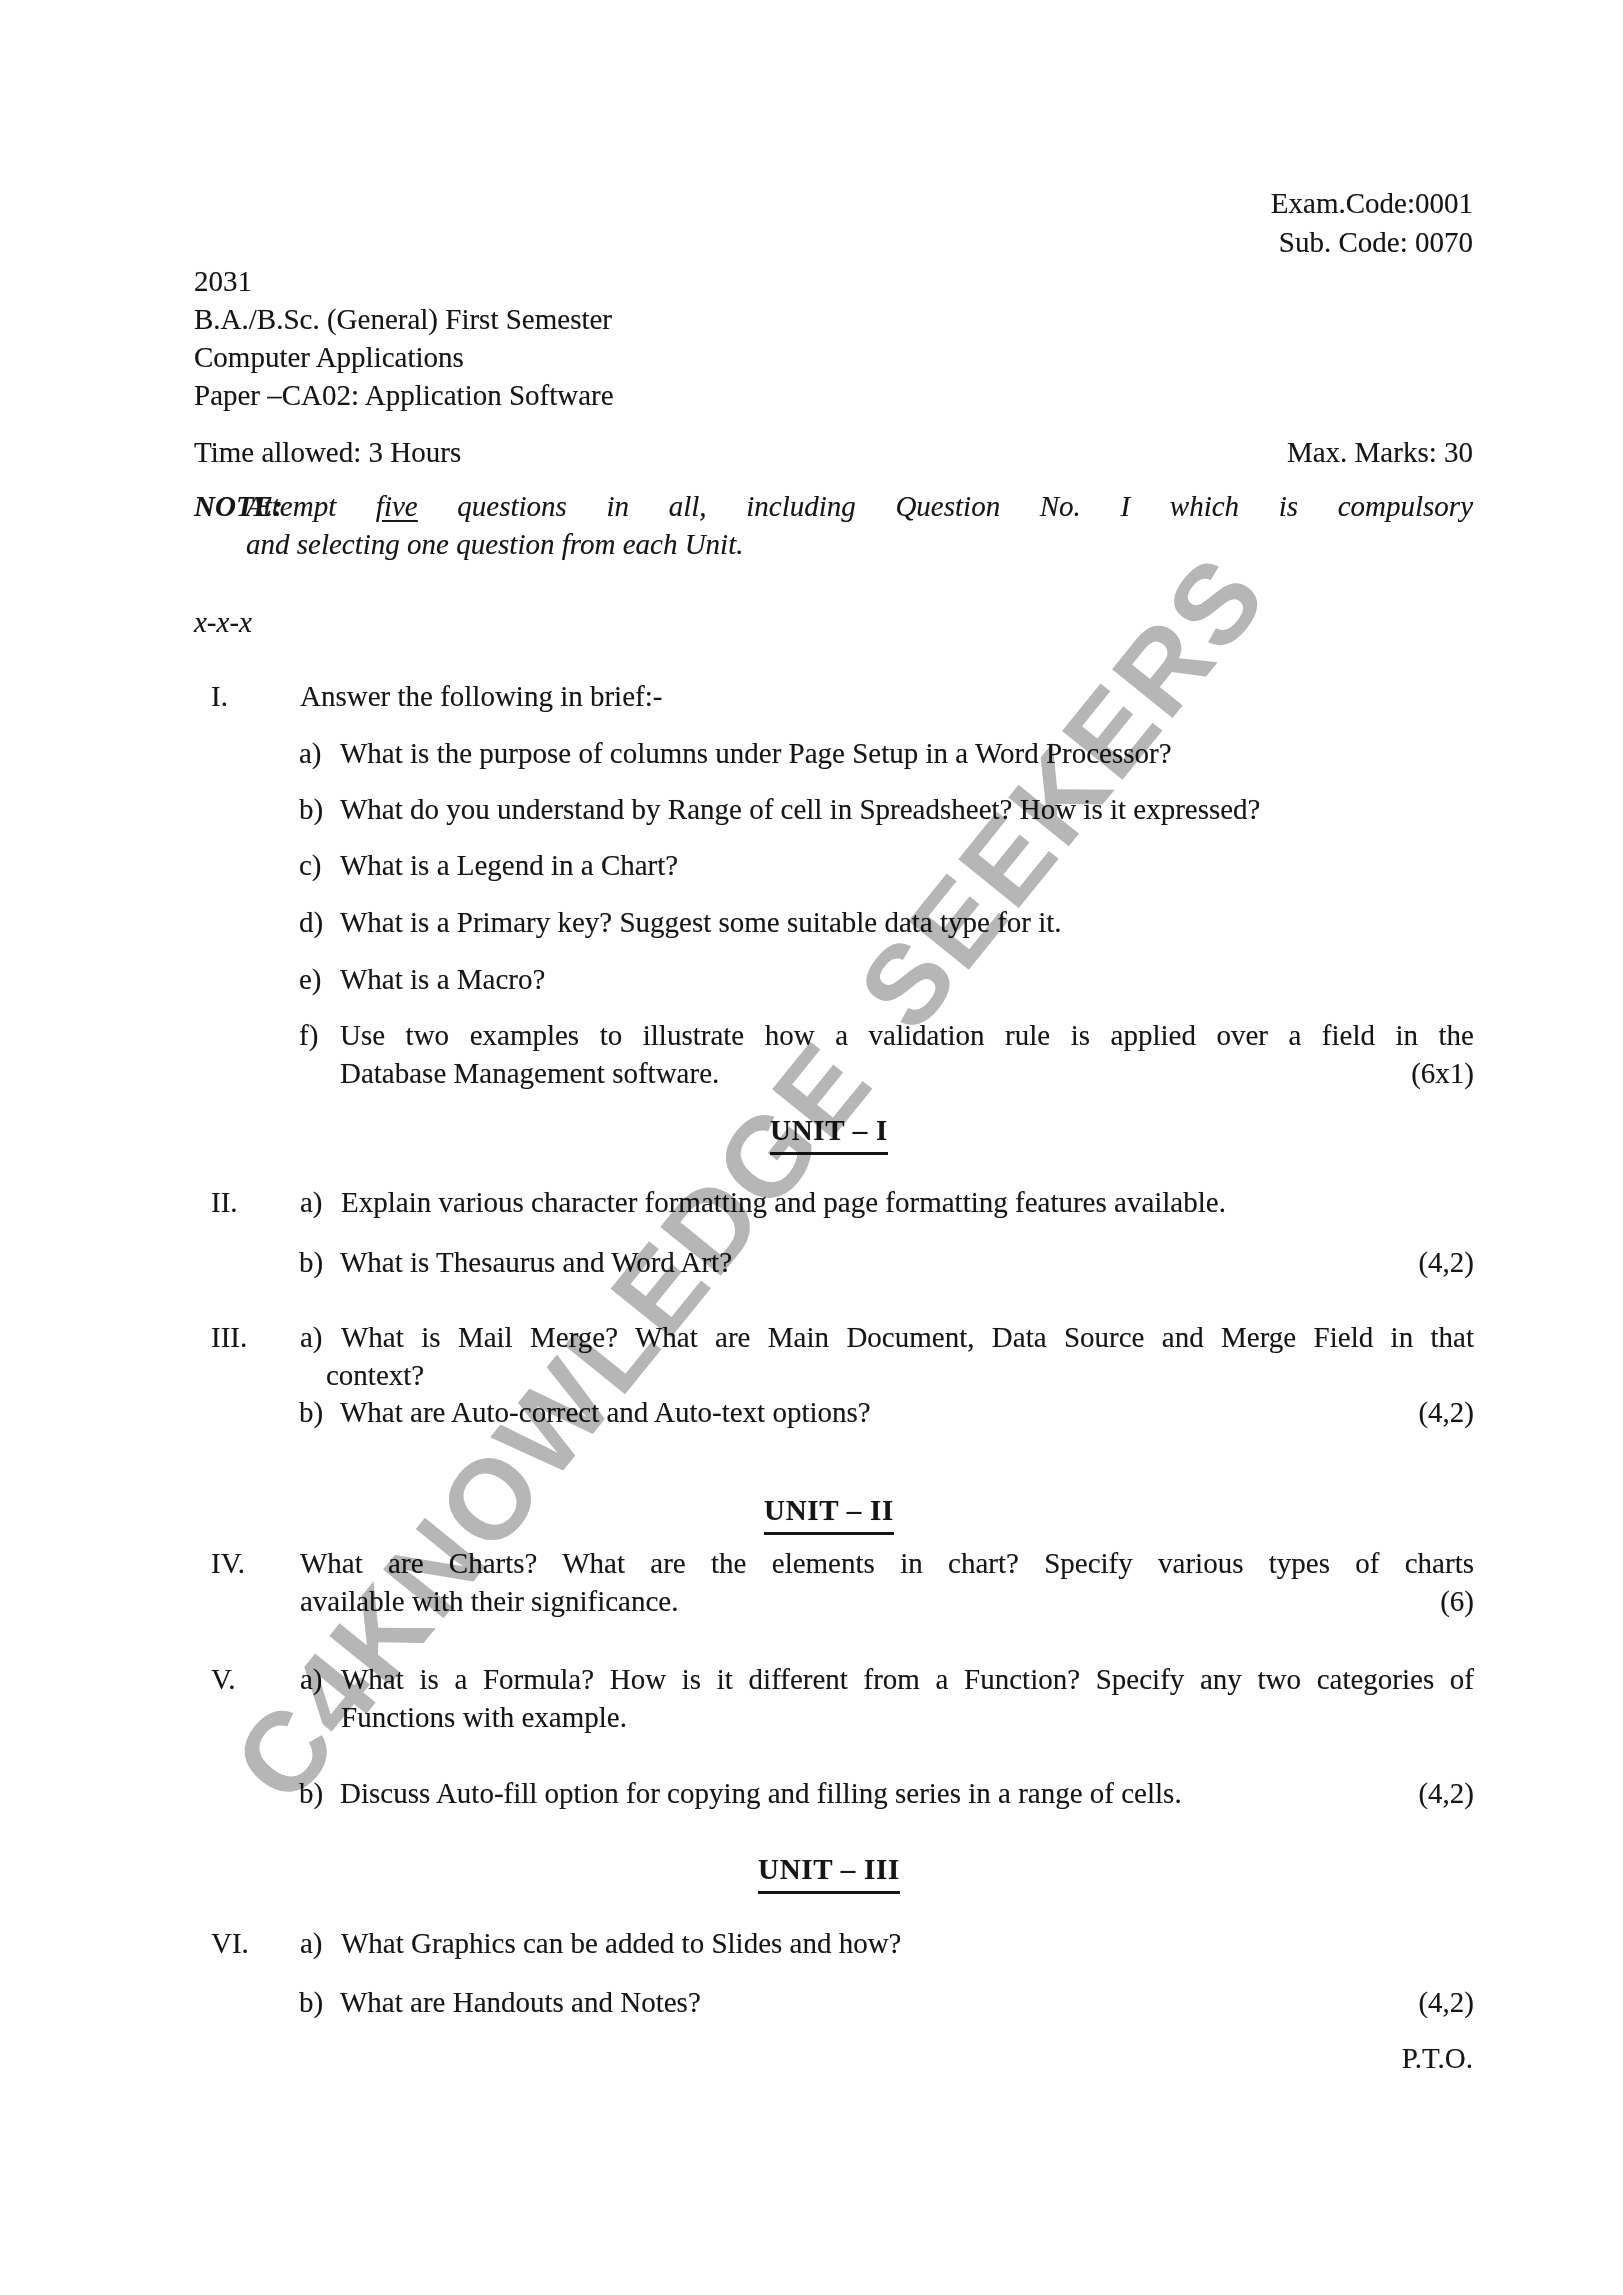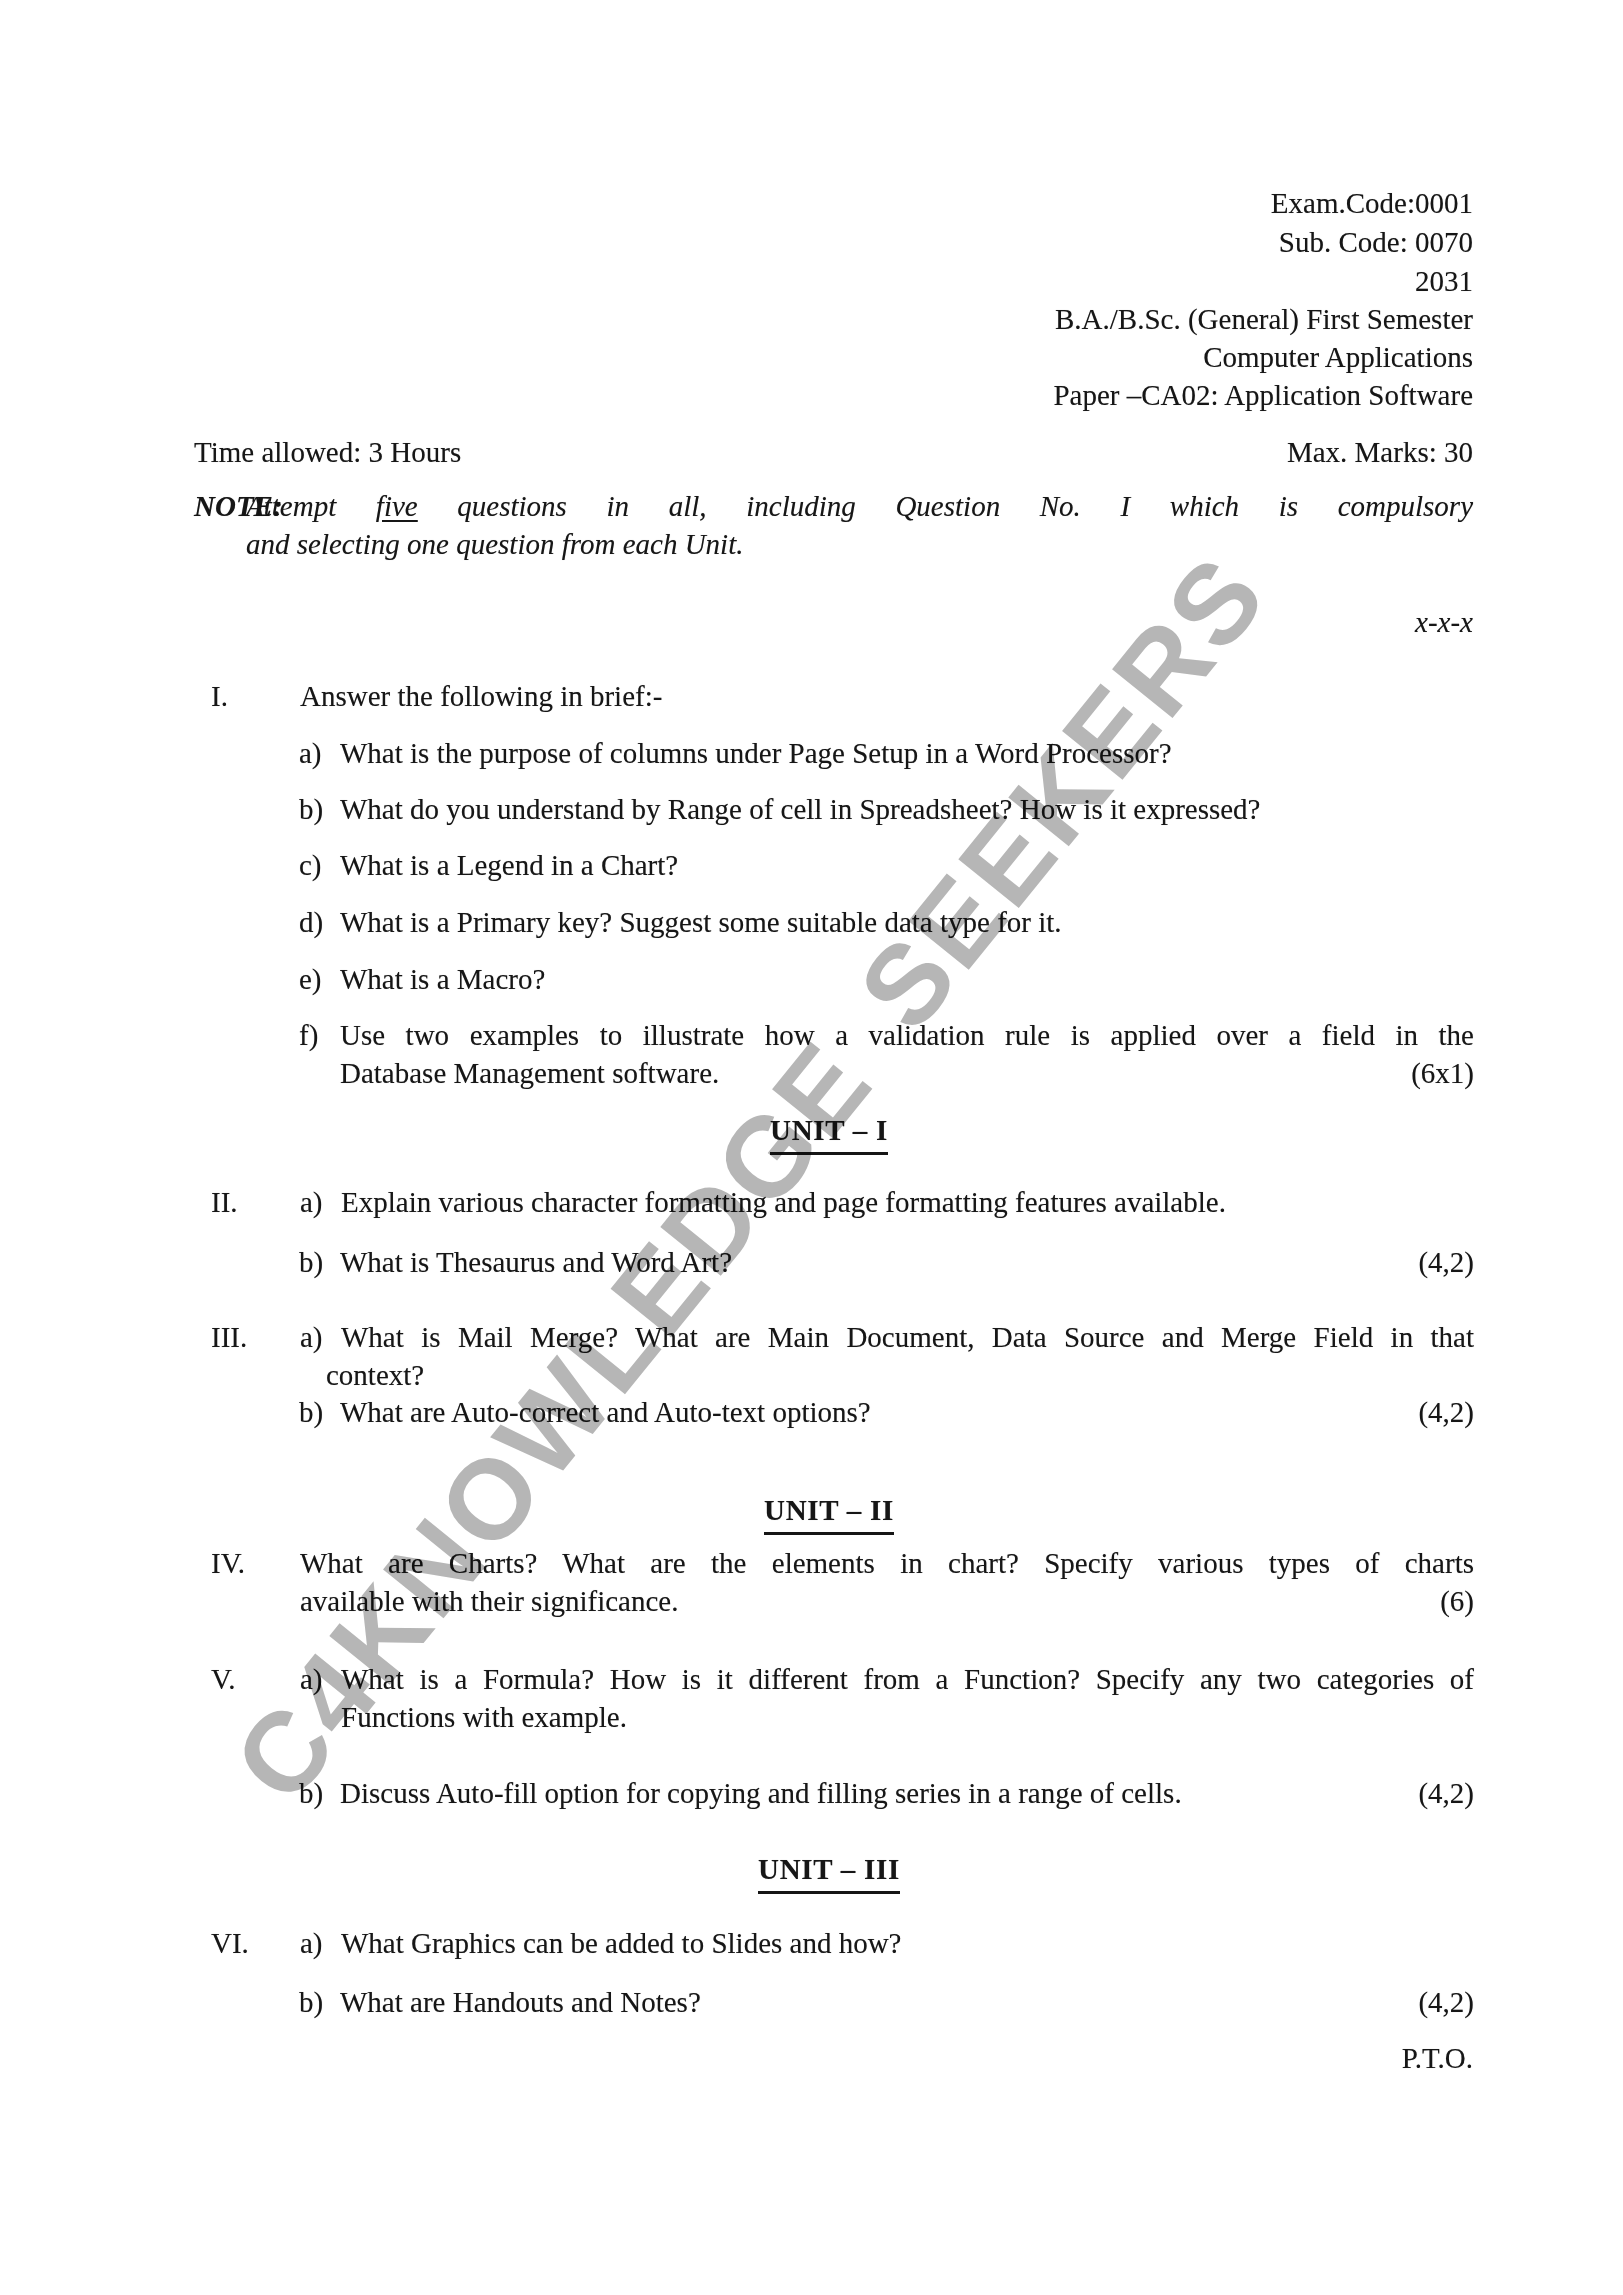--- a/index.html
+++ b/index.html
@@ -10,21 +10,21 @@
     background:#ffffff;
     font-family:"Liberation Serif","DejaVu Serif",serif;
     font-size:29px;
     line-height:38px;
     color:#161616;
     overflow:hidden;
     text-shadow:0 0 0.7px rgba(0,0,0,0.35);
   }
   .right-col{position:absolute;right:151px;text-align:right;}
   .col{position:absolute;left:194px;right:151px;}
-  .center{text-align:right;}
+  .center{text-align:left;}
   .italic{font-style:italic;}
   
   .qrow{position:absolute;left:211px;right:150px;}
   .qnum{position:absolute;left:0;top:0;}
   .qcontent{margin-left:89px;position:relative;}
   
   .item{position:absolute;left:299px;right:150px;}
   .letter{display:inline-block;width:41px;}
   .hang62{padding-left:41px;}
   .hang40{padding-left:26px;}

